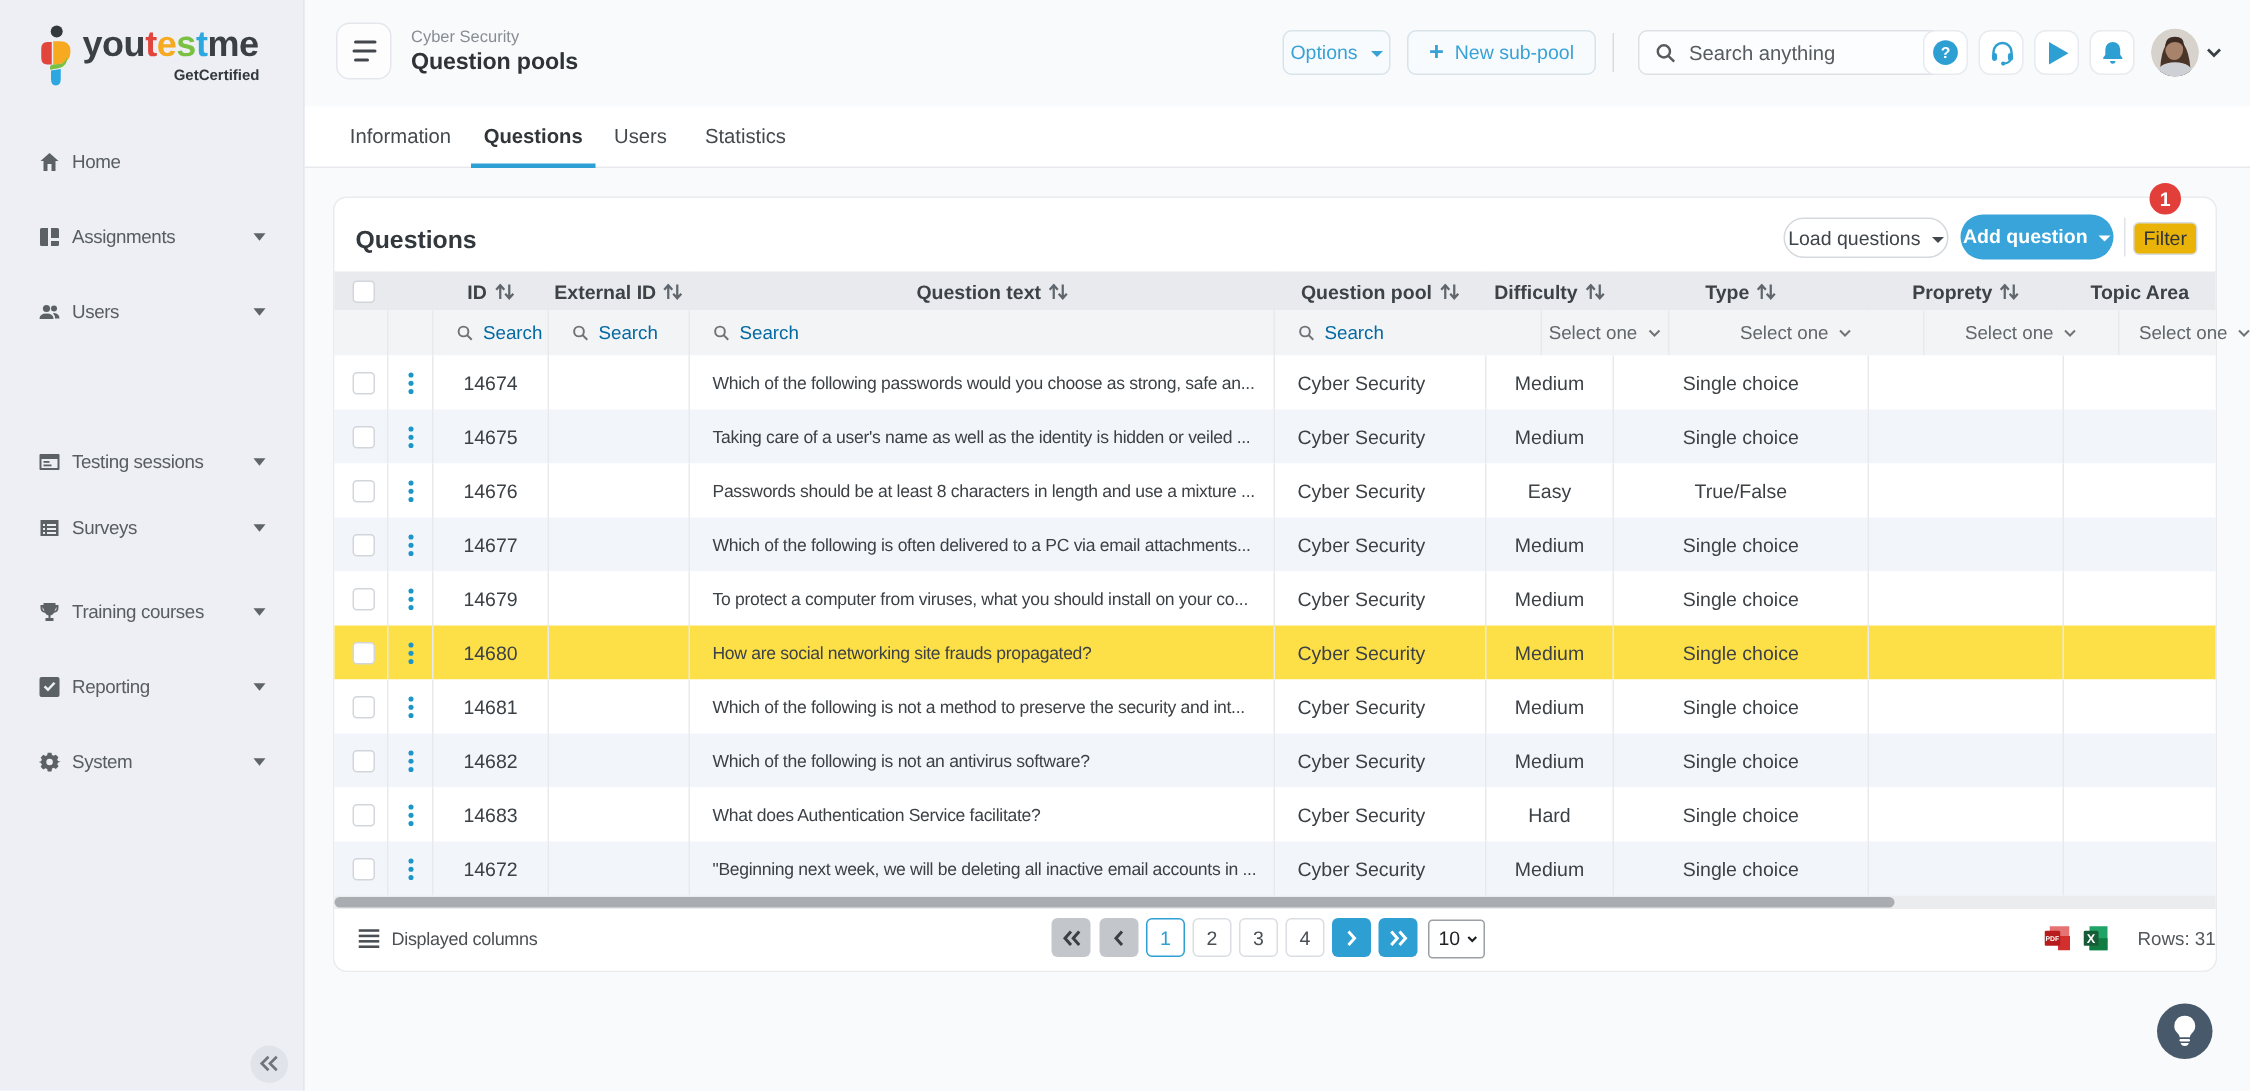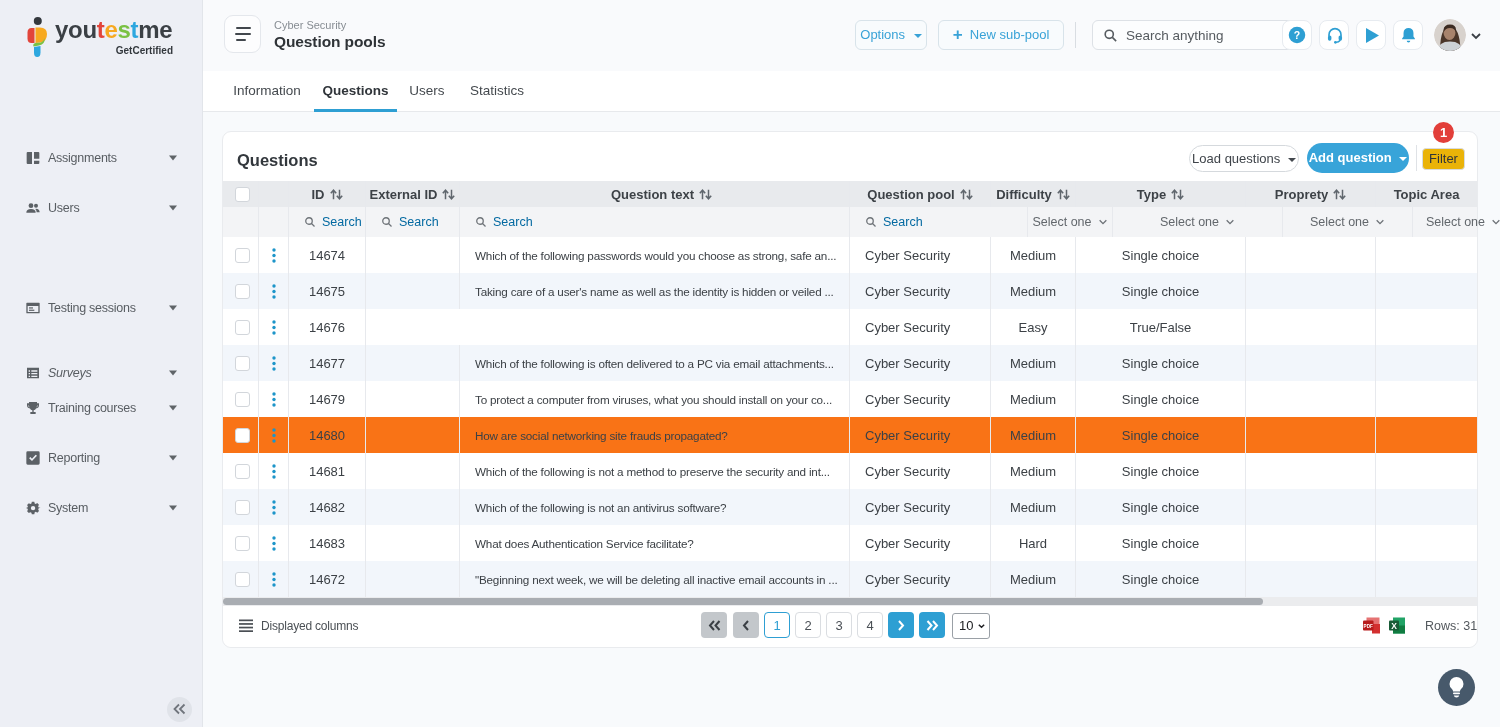--- a/index.html
+++ b/index.html
@@ -60,20 +60,26 @@
   <svg class="logo-row" width="21" height="42" viewBox="0 0 21 42">
     <circle cx="10.8" cy="5" r="4" fill="#33383d"></circle>
     <path d="M7.5 12 L7.5 27 L4.5 27 Q0.5 27 0.5 22.5 L0.5 16.5 Q0.5 12 4.5 12 Z" fill="#e2453b"></path>
     <path d="M8.5 11.5 L13 11.5 Q20 11.5 20 18 Q20 25 14 26.5 L8.5 27 Z" fill="#f7a920"></path>
     <path d="M17.5 22 Q18.5 28 12 29.5 L6.5 30.5 Q5.5 27.5 8.5 27 L14 26.5 Q16.8 25.3 17.5 22 Z" fill="#7ac143"></path>
     <path d="M7 31 L13.5 30 L13.5 36.5 Q13.5 41 10.2 41 Q7 41 7 36.5 Z" fill="#2da7df"></path>
   </svg>
   <div class="logo-text"><span style="color:#3b4045">you</span><span style="color:#e2453b">t</span><span style="color:#f7a920">e</span><span style="color:#7ac143">s</span><span style="color:#2da7df">t</span><span style="color:#3b4045">me</span></div>
   <div class="logo-sub">GetCertified</div>
 
+  <div class="menu-item" style="top:83px;">
+    <svg class="mi-icon" viewBox="0 0 24 24" fill="#5c6166">
+        <path d="M12 3 L3 11 H6 V21 H10 V14 H14 V21 H18 V11 H21 Z"></path>
+      </svg>
+    <span class="mi-label">Home</span>
+  </div>
   <div class="menu-item" style="top:133px;">
     <svg class="mi-icon" viewBox="0 0 24 24" fill="#5c6166">
         <path d="M4 3 h6.5 v18 H4 a1.5 1.5 0 0 1 -1.5 -1.5 v-15 A1.5 1.5 0 0 1 4 3 Z M13.5 3 H20 a1.5 1.5 0 0 1 1.5 1.5 V13 h-8 Z M13.5 16 h8 v3.5 a1.5 1.5 0 0 1 -1.5 1.5 h-6.5 Z"></path>
       </svg>
     <span class="mi-label">Assignments</span>
       <span class="mi-caret"></span>
   </div>
   <div class="menu-item" style="top:183px;">
     <svg class="mi-icon" viewBox="0 0 24 24" fill="#5c6166">
         <circle cx="9" cy="8.5" r="3.6"></circle>
@@ -86,21 +92,21 @@
   </div>
   <div class="menu-item" style="top:283px;">
     <svg class="mi-icon" viewBox="0 0 24 24" fill="#5c6166">
         <path d="M3 4 h18 a1 1 0 0 1 1 1 v14 a1 1 0 0 1 -1 1 h-18 a1 1 0 0 1 -1 -1 v-14 a1 1 0 0 1 1 -1 Z M4 9 h16 v9 h-16 Z" fill-rule="evenodd"></path>
         <rect x="6" y="11" width="6" height="1.8"></rect>
         <rect x="6" y="14.5" width="8" height="1.8"></rect>
       </svg>
     <span class="mi-label">Testing sessions</span>
       <span class="mi-caret"></span>
   </div>
-  <div class="menu-item" style="top:348px;font-style:italic;">
+  <div class="menu-item" style="top:327px;">
     <svg class="mi-icon" viewBox="0 0 24 24" fill="#5c6166">
         <path d="M3 4 h18 v16 h-18 Z M5.5 8 h2 v2 h-2 Z M9.5 8 h9 v2 h-9 Z M5.5 12 h2 v2 h-2 Z M9.5 12 h9 v2 h-9 Z M5.5 16 h2 v2 h-2 Z M9.5 16 h9 v2 h-9 Z" fill-rule="evenodd"></path>
       </svg>
     <span class="mi-label">Surveys</span>
       <span class="mi-caret"></span>
   </div>
   <div class="menu-item" style="top:383px;">
     <svg class="mi-icon" viewBox="0 0 24 24" fill="#5c6166">
         <path d="M6 3 h12 v2 h3 v3 q0 4 -4.5 4.8 Q15.5 15 13 15.5 V18 h3 v3 H8 v-3 h3 v-2.5 Q8.5 15 7.5 12.8 Q3 12 3 8 V5 h3 Z M5 7 v1.5 q0 2 2 2.6 Z M19 7 v1.5 q0 2 -2 2.6 Z" fill-rule="evenodd"></path>
       </svg>
@@ -317,20 +323,21 @@
       </div>
     <div class="cell c1">
         <svg width="4" height="15" viewBox="0 0 4 15">
           <circle cx="2" cy="2" r="1.7" fill="#1d95c9"></circle>
           <circle cx="2" cy="7.5" r="1.7" fill="#1d95c9"></circle>
           <circle cx="2" cy="13" r="1.7" fill="#1d95c9"></circle>
         </svg>
       </div>
     <div class="cell c2">14676</div>
     <div class="cell c3"></div>
+    <div class="cell c4 left qtext">Passwords should be at least 8 characters in length and use a mixture ...</div>
     <div class="cell c5 left">Cyber Security</div>
     <div class="cell c6">Easy</div>
     <div class="cell c7">True/False</div>
     <div class="cell c8"></div>
     <div class="cell c9"></div>
   </div>
   <div class="drow" style="top:213px; width:1254px; background:#f2f6fb;">
     <div class="cell c0 first">
         <div class="chk"></div>
       </div>
@@ -363,21 +370,21 @@
       </div>
     <div class="cell c2">14679</div>
     <div class="cell c3"></div>
     <div class="cell c4 left qtext">To protect a computer from viruses, what you should install on your co...</div>
     <div class="cell c5 left">Cyber Security</div>
     <div class="cell c6">Medium</div>
     <div class="cell c7">Single choice</div>
     <div class="cell c8"></div>
     <div class="cell c9"></div>
   </div>
-  <div class="drow" style="top:285px; width:1254px; background:#f97316;">
+  <div class="drow" style="top:285px; width:1254px; background:#fde047;">
     <div class="cell c0 first">
         <div class="chk"></div>
       </div>
     <div class="cell c1">
         <svg width="4" height="15" viewBox="0 0 4 15">
           <circle cx="2" cy="2" r="1.7" fill="#1d95c9"></circle>
           <circle cx="2" cy="7.5" r="1.7" fill="#1d95c9"></circle>
           <circle cx="2" cy="13" r="1.7" fill="#1d95c9"></circle>
         </svg>
       </div>

